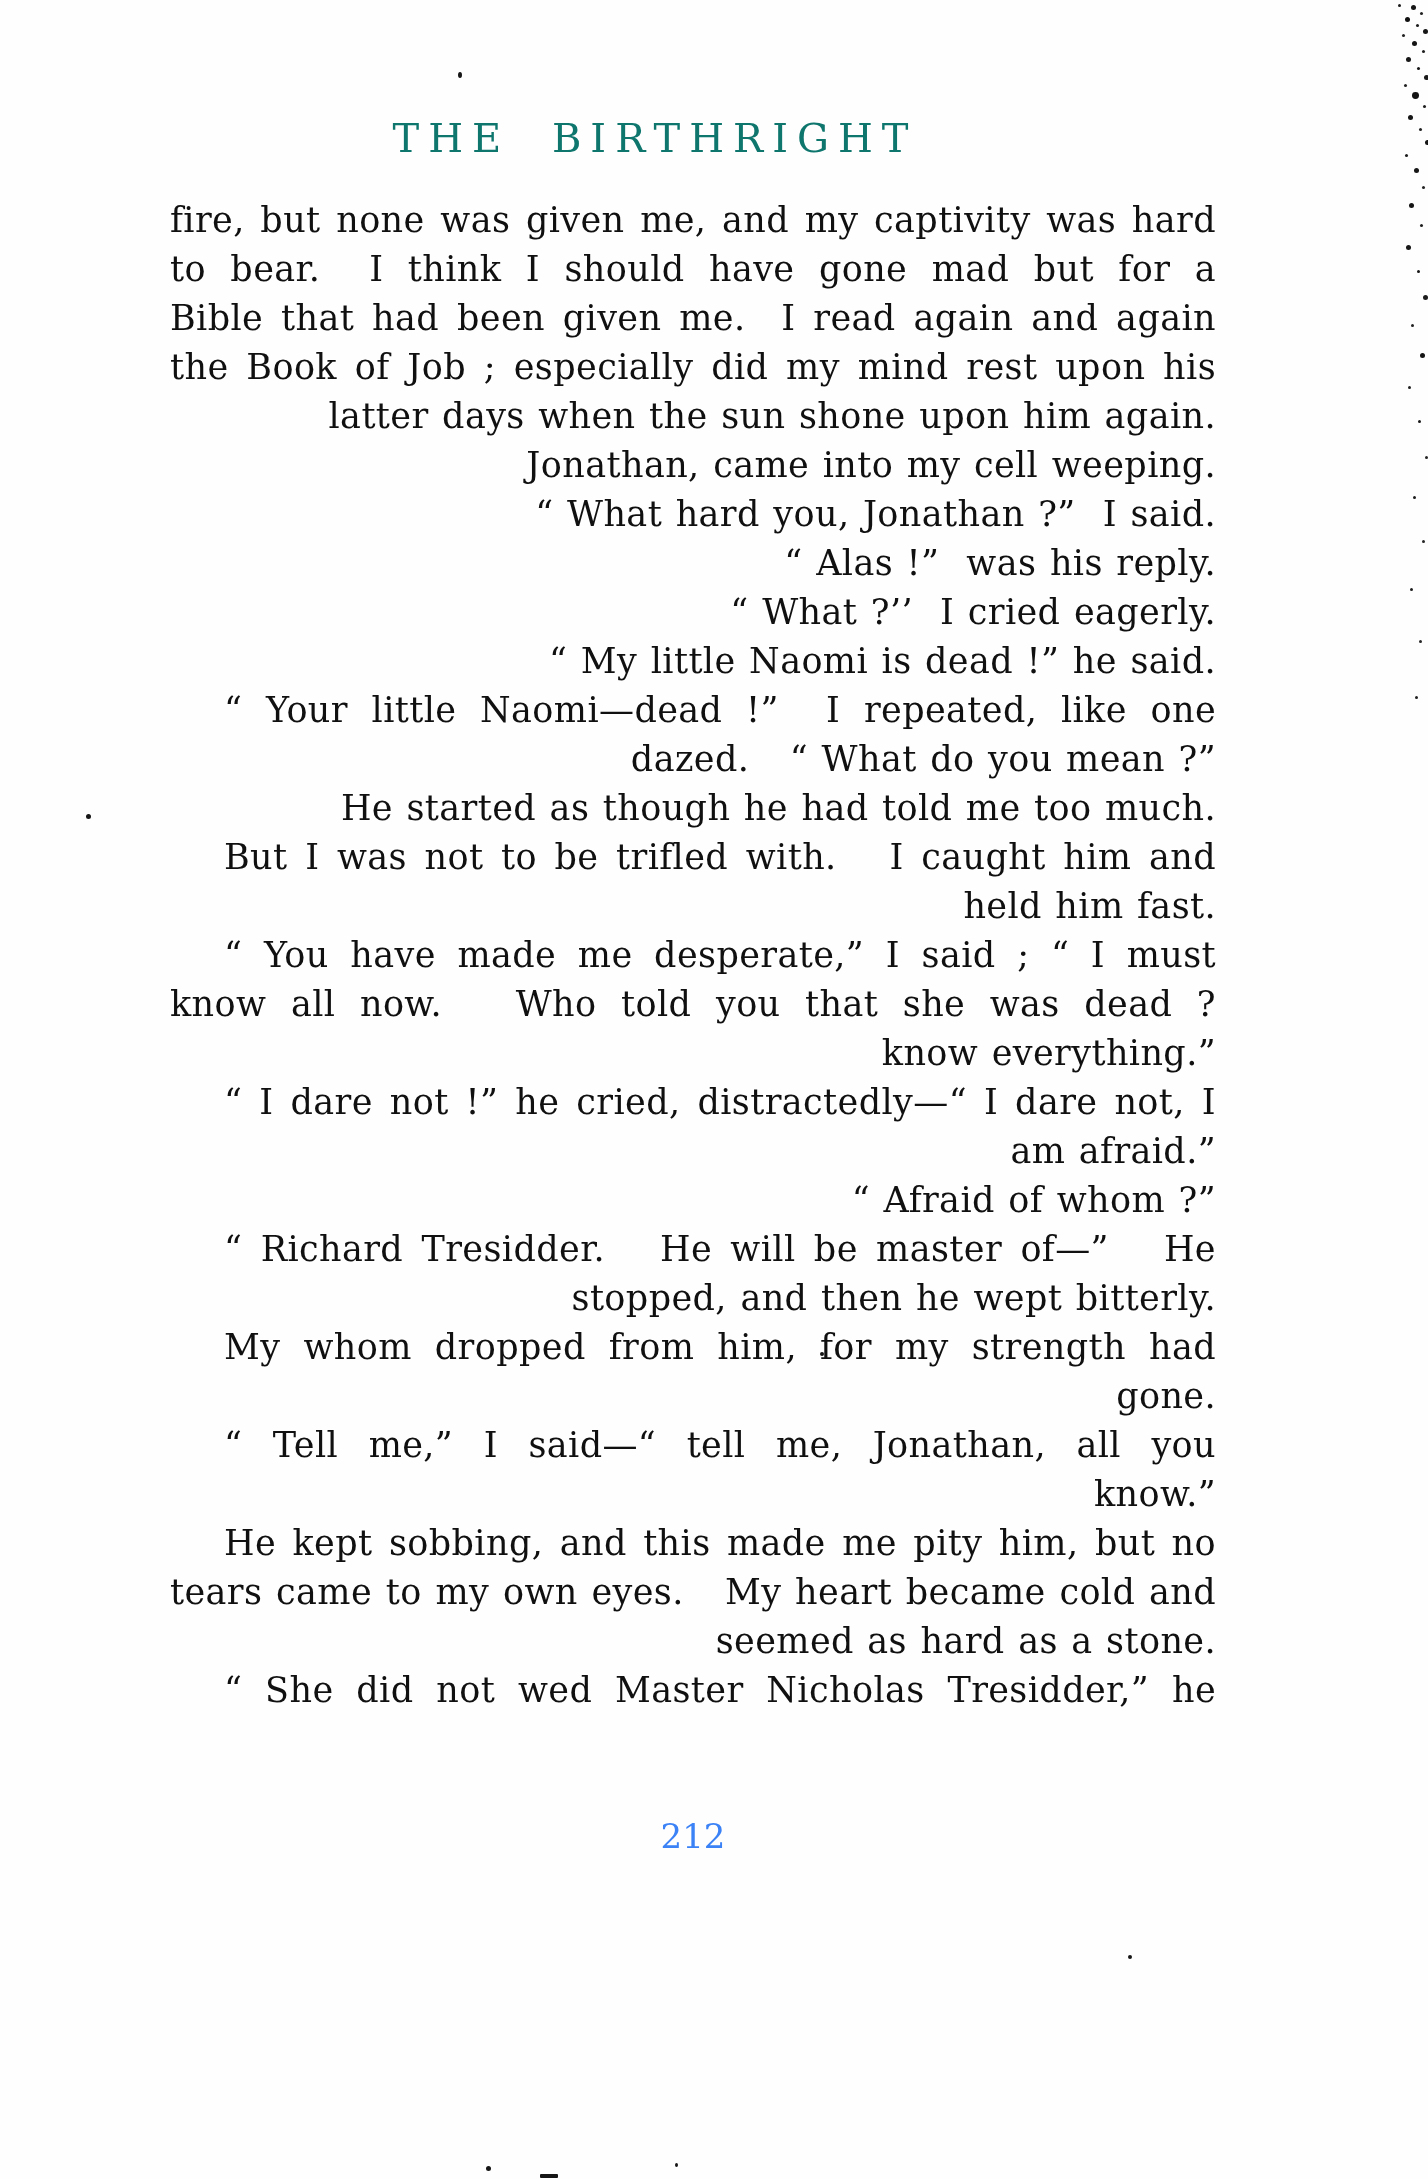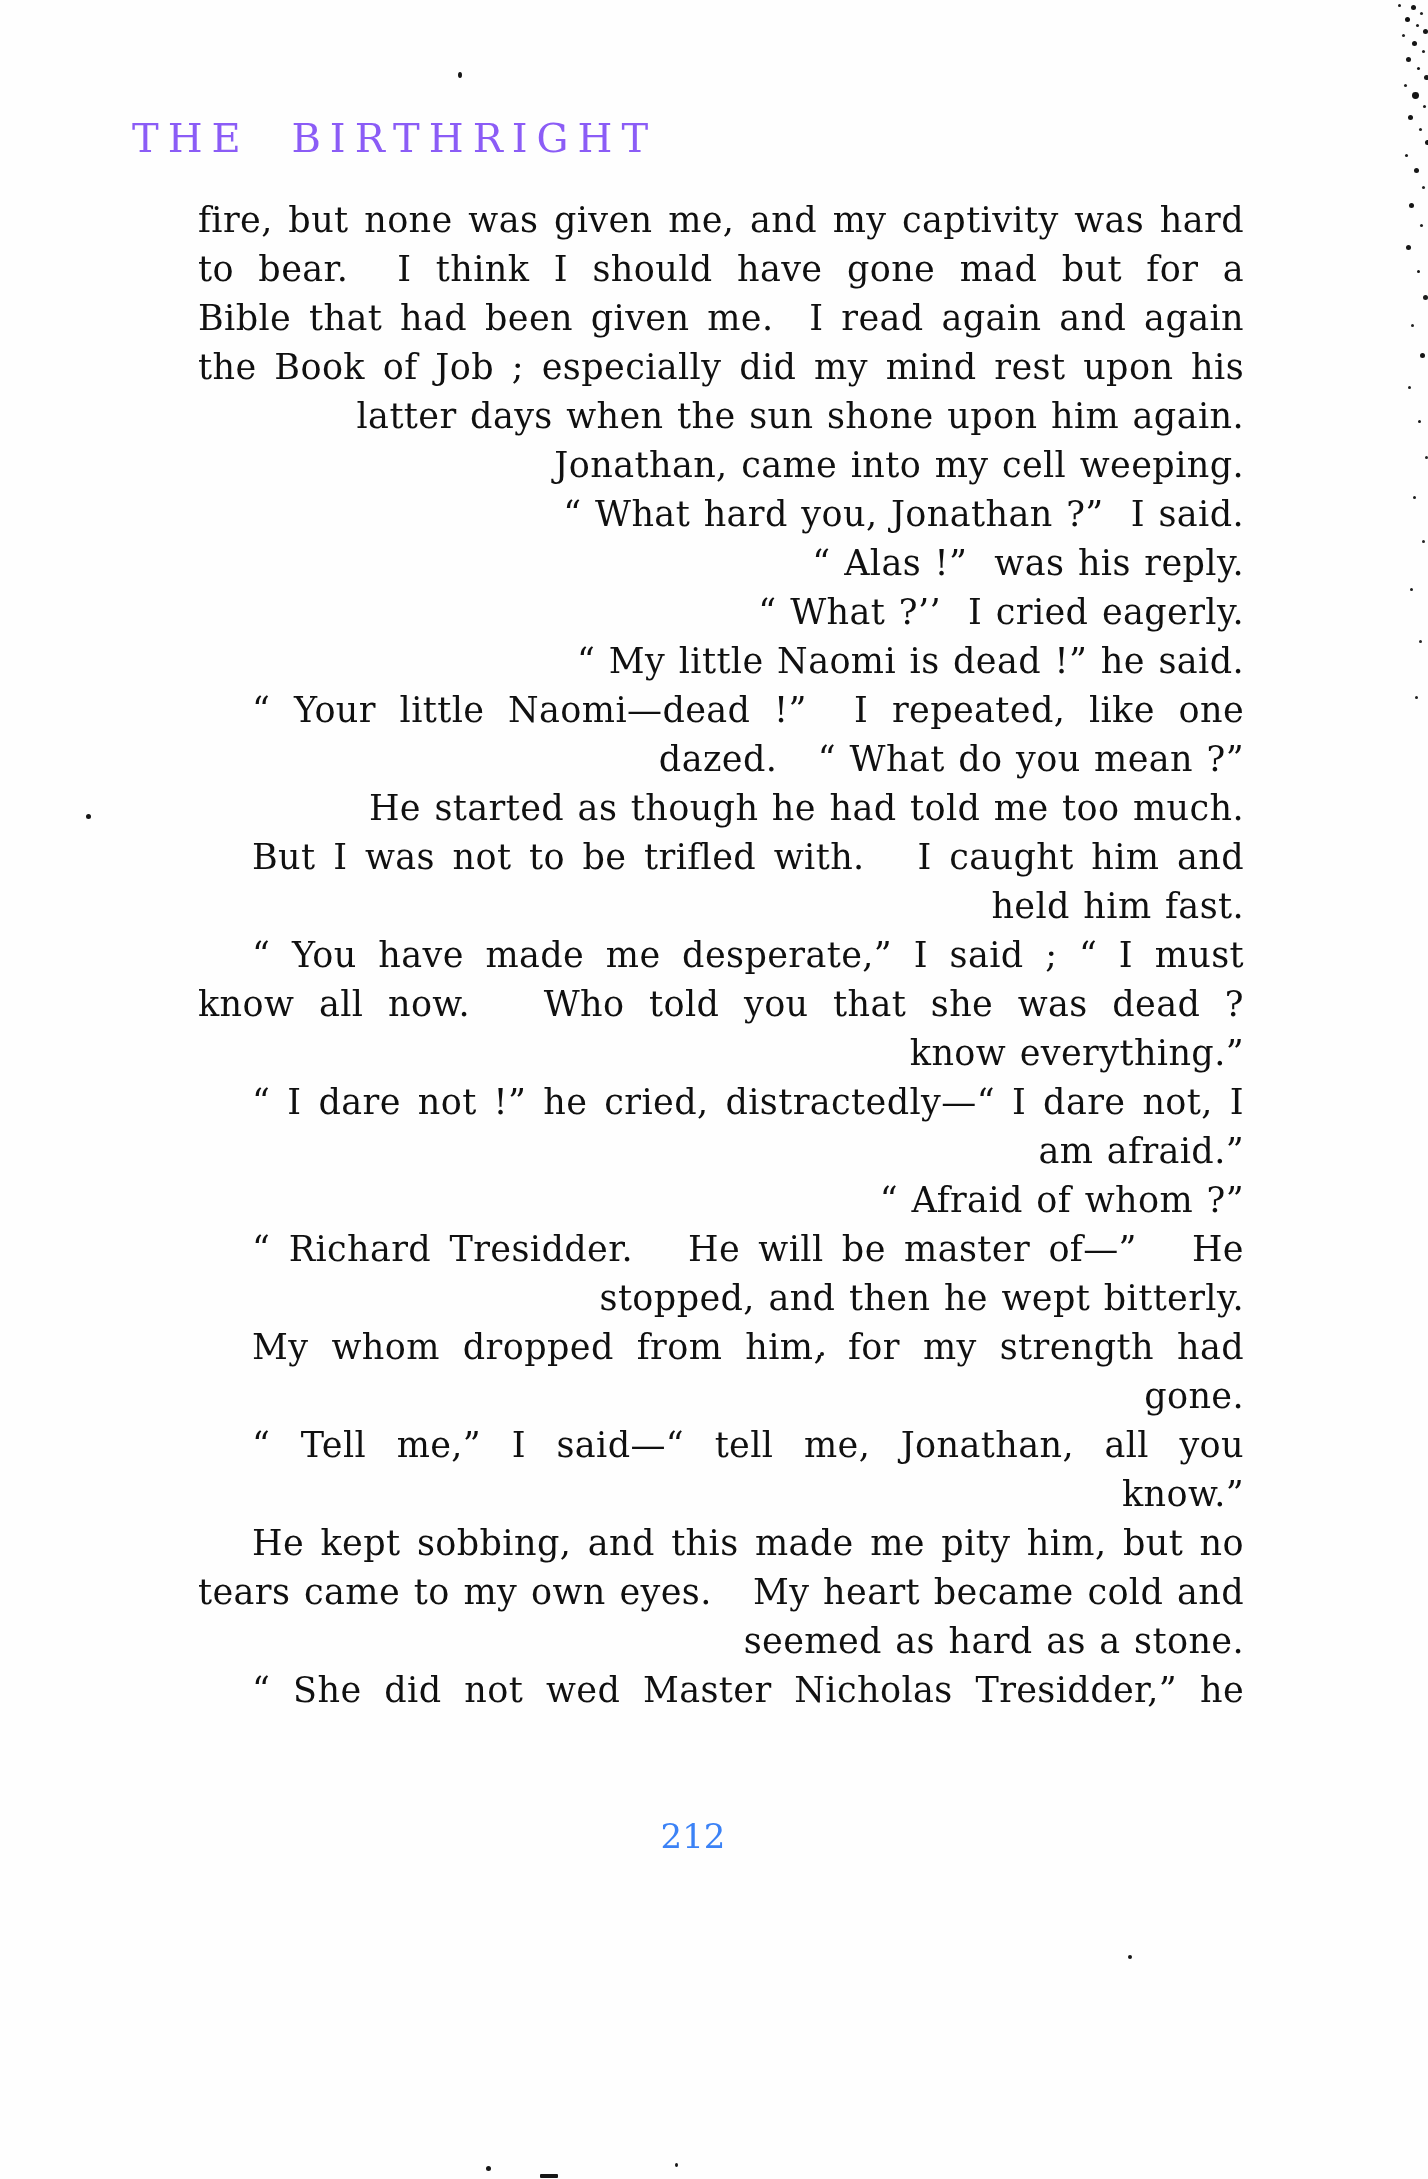--- a/index.html
+++ b/index.html
@@ -8,30 +8,30 @@
     width:1428px; height:2179px;
     margin:0 auto;
     background:#fefefe;
     overflow:hidden;
     font-family:"DejaVu Serif", serif;
     color:#101010;
   }
   .running-head {
     position:absolute;
     top:116px; left:132px; width:1046px;
-    text-align:left;
+    text-align:center;
     font-size:40px;
     line-height:44px;
     letter-spacing:9px;
     word-spacing:20px;
-    color:#8b5cf6;
+    color:#0f766e;
   }
   .text-block {
     position:absolute;
-    top:196px; left:170px; width:1046px;margin-left:28px;
+    top:196px; left:170px; width:1046px;
   }
   .line {
     font-size:35px;
     line-height:49px;
     height:49px;
     letter-spacing:0.4px;
     word-spacing:2px;
     white-space:pre-wrap;
     text-align:right;
   }

